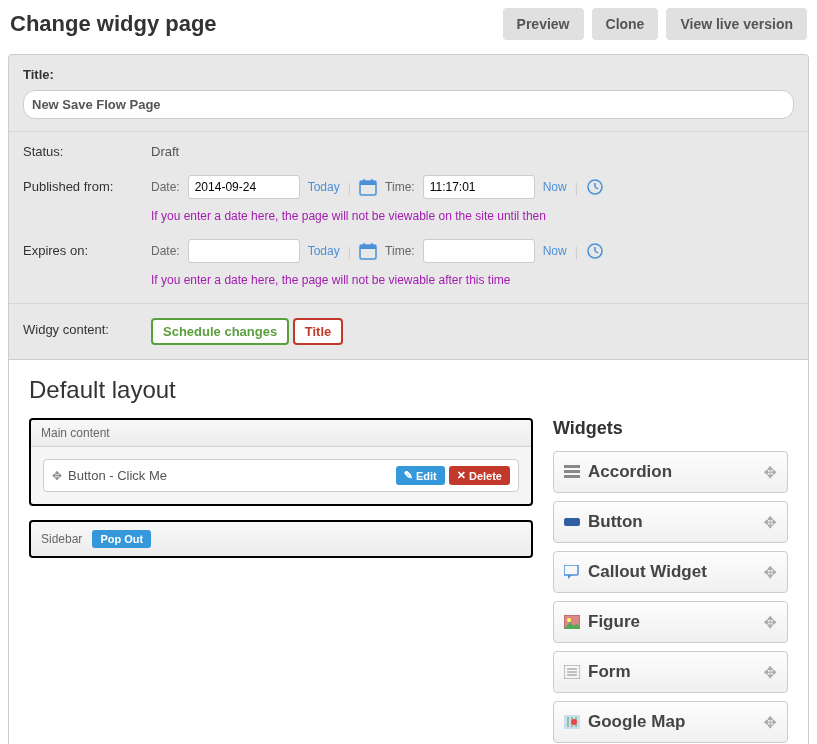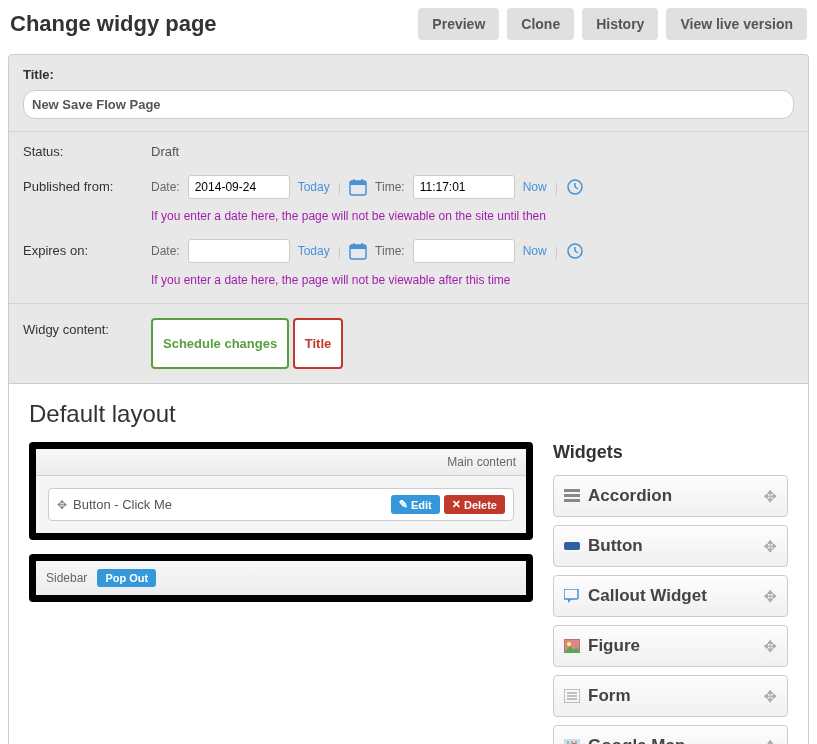--- a/index.html
+++ b/index.html
@@ -16,37 +16,37 @@
     .field-label { font-size: 13px; color: #333; font-weight: bold; display: block; margin-bottom: 8px;}
     .field-input { width: 100%; padding: 6px 8px; border: 1px solid #ccc; border-radius: 12px; font-size: 13px; font-weight: bold; color: #555; background: #fff; }
     
     .field-row { display: flex; padding: 8px 14px; align-items: flex-start; }
     .field-row .label-col { width: 128px; font-size: 13px; color: #333; padding-top: 4px; }
     .field-row .value-col { flex: 1; }
     .status-val { color: #555; padding-top: 4px; display:inline-block;}
     
     .date-group { display: flex; align-items: center; gap: 8px; flex-wrap: wrap; }
     .date-group label { color: #666; font-size: 12px; }
-    .date-input { width: 102px; padding: 4px 6px; border: 1px solid #ccc; border-radius: 3px; font-size: 12px; background:#fff;}
+    .date-input { width: 112px; padding: 4px 6px; border: 1px solid #ccc; border-radius: 3px; font-size: 12px; background:#fff;}
     .link-btn { color: #4a90d9; font-size: 12px; cursor: pointer; text-decoration: none; }
     .icon-cal, .icon-clock { display: inline-flex; cursor:pointer; }
     .help-text { color: #a21caf; font-size: 12px; margin-top: 10px; }
     .sep { color:#ccc; }
     
-    .btn-action { border-radius: 4px; padding: 16px 10px; font-weight: bold; cursor: pointer; font-size: 13px;}
+    .btn-action { border-radius: 4px; padding: 4px 10px; font-weight: bold; cursor: pointer; font-size: 13px;}
     .btn-green { background: #fff; color: #5a9e3e; border: 2px solid #5a9e3e; }
     .btn-red { background: #fff; color: #c0392b; border: 2px solid #c0392b; }
     
     .layout-section { background: #fff; padding: 16px 20px; border-top: 1px solid #ccc; }
     .layout-title { font-size: 24px; color: #333; margin-bottom: 14px; }
     .layout-cols { display: flex; gap: 20px; }
     .layout-left { flex: 1; }
     .layout-right { width: 235px; }
     
-    .content-region { border: 7px solid #000000; border-radius: 4px; background: #f5f5f5; margin-bottom: 14px; text-align: right; }
+    .content-region { border: 2px solid #000000; border-radius: 4px; background: #f5f5f5; margin-bottom: 14px; }
     .region-header { padding: 6px 10px; font-size: 12px; color: #666; background: linear-gradient(#f8f8f8,#ececec); border-bottom: 1px solid #d0d0d0; border-radius: 4px 4px 0 0; }
     .region-body { padding: 12px; }
     .widget-item { background: #fff; border: 1px solid #ccc; border-radius: 4px; padding: 6px 8px; display: flex; align-items: center; justify-content: space-between; font-size: 13px; color: #555; }
     .widget-item .left { display: flex; align-items: center; gap: 6px; }
     .move-icon { color: #888; font-size: 12px; cursor: move; }
     .widget-actions { display: flex; gap: 4px; }
     .badge { font-size: 11px; font-weight: bold; padding: 3px 8px; border-radius: 3px; color: #fff; cursor: pointer; display:inline-flex; align-items:center; gap:3px;}
     .badge-blue { background: #3498db; }
     .badge-red { background: #c0392b; }
     
@@ -61,21 +61,20 @@
     svg { display:block; }
   </style>
 </head>
 <body>
 
 <div class="header-bar">
   <div class="page-title">Change widgy page</div>
   <div class="header-buttons">
     <button class="btn-gray">Preview</button>
     <button class="btn-gray">Clone</button>
-    <button class="btn-gray">History</button>
     <button class="btn-gray">View live version</button>
   </div>
 </div>
 
 <div class="panel">
 
   <div class="field-block" style="border-bottom:1px solid #d5d5d5;">
     <label class="field-label">Title:</label>
     <input class="field-input" type="text" value="New Save Flow Page" style="">
   </div>

